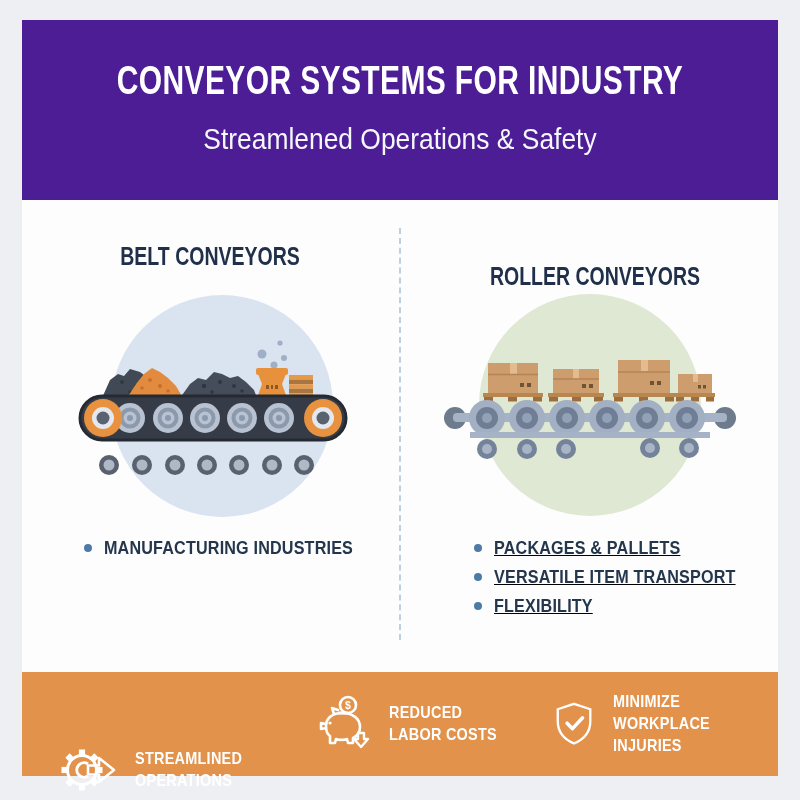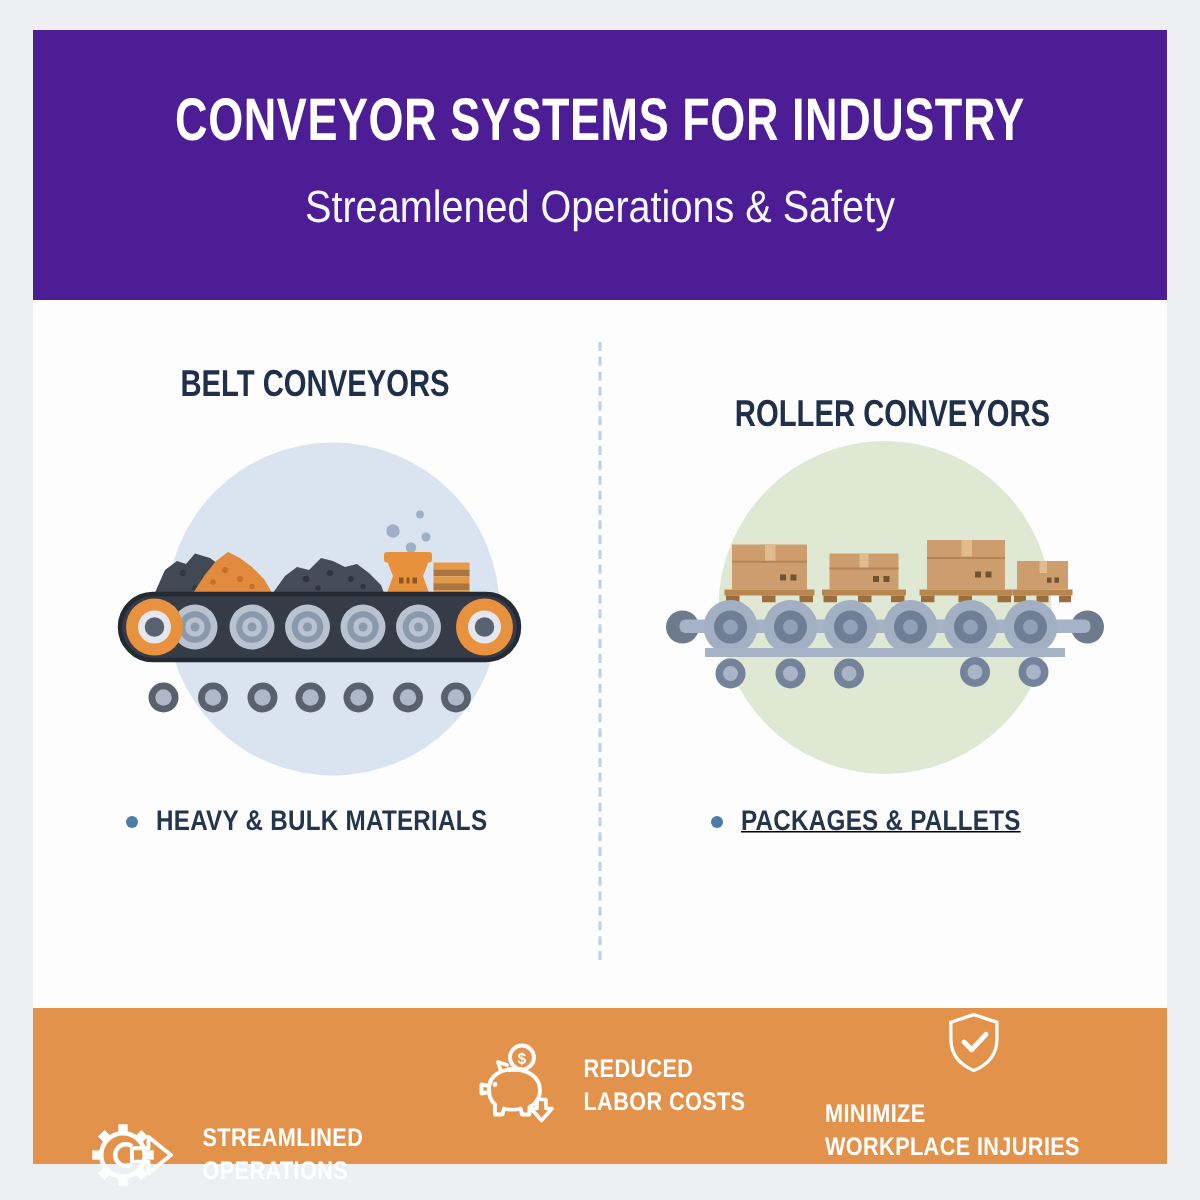--- a/index.html
+++ b/index.html
@@ -61,21 +61,21 @@
   .footer{
     position:absolute;left:22px;top:672px;width:756px;height:104px;
     background:#e2924a;
   }
   .footer-item{
     position:absolute;top:0;height:100%;
     display:flex;align-items:center;gap:13px;
   }
   .footer-item.i1{left:36px;margin-top:46px;}
   .footer-item.i2{left:290px;}
-  .footer-item.i3{left:528px;flex-direction:column;}
+  .footer-item.i3{left:528px;}
   .footer-label{
     color:#ffffff;font-size:17px;font-weight:bold;line-height:1.3;
     letter-spacing:.3px;white-space:pre-line;
     transform:scaleX(.85);transform-origin:0 50%;
   }
   svg{display:block;}
 </style>
 </head>
 <body>
 
@@ -319,28 +319,36 @@
             <circle r="10" fill="#75839a"></circle>
             <circle r="5" fill="#a9b5c7"></circle>
           </g>
       </g>
     </svg>
   </div>
 
   <ul class="bullets left">
     <li>
         <span class="dot"></span>
-        <span class="bullet-text">HEAVY &amp; BULK MATERIALS</span>
+        <span class="bullet-text">MANUFACTURING INDUSTRIES</span>
       </li>
   </ul>
 
   <ul class="bullets right">
     <li>
         <span class="dot"></span>
         <span class="bullet-text">PACKAGES &amp; PALLETS</span>
+      </li>
+    <li>
+        <span class="dot"></span>
+        <span class="bullet-text">VERSATILE ITEM TRANSPORT</span>
+      </li>
+    <li>
+        <span class="dot"></span>
+        <span class="bullet-text">FLEXIBILITY</span>
       </li>
   </ul>
 </div>
 
 <div class="footer">
   <div class="footer-item i1">
     <svg width="64" height="64" viewBox="0 0 64 64">
       <g stroke="#ffffff" fill="none">
         <g stroke-width="6.2">
           <line x1="38.5" y1="32" x2="44.5" y2="32"></line>

